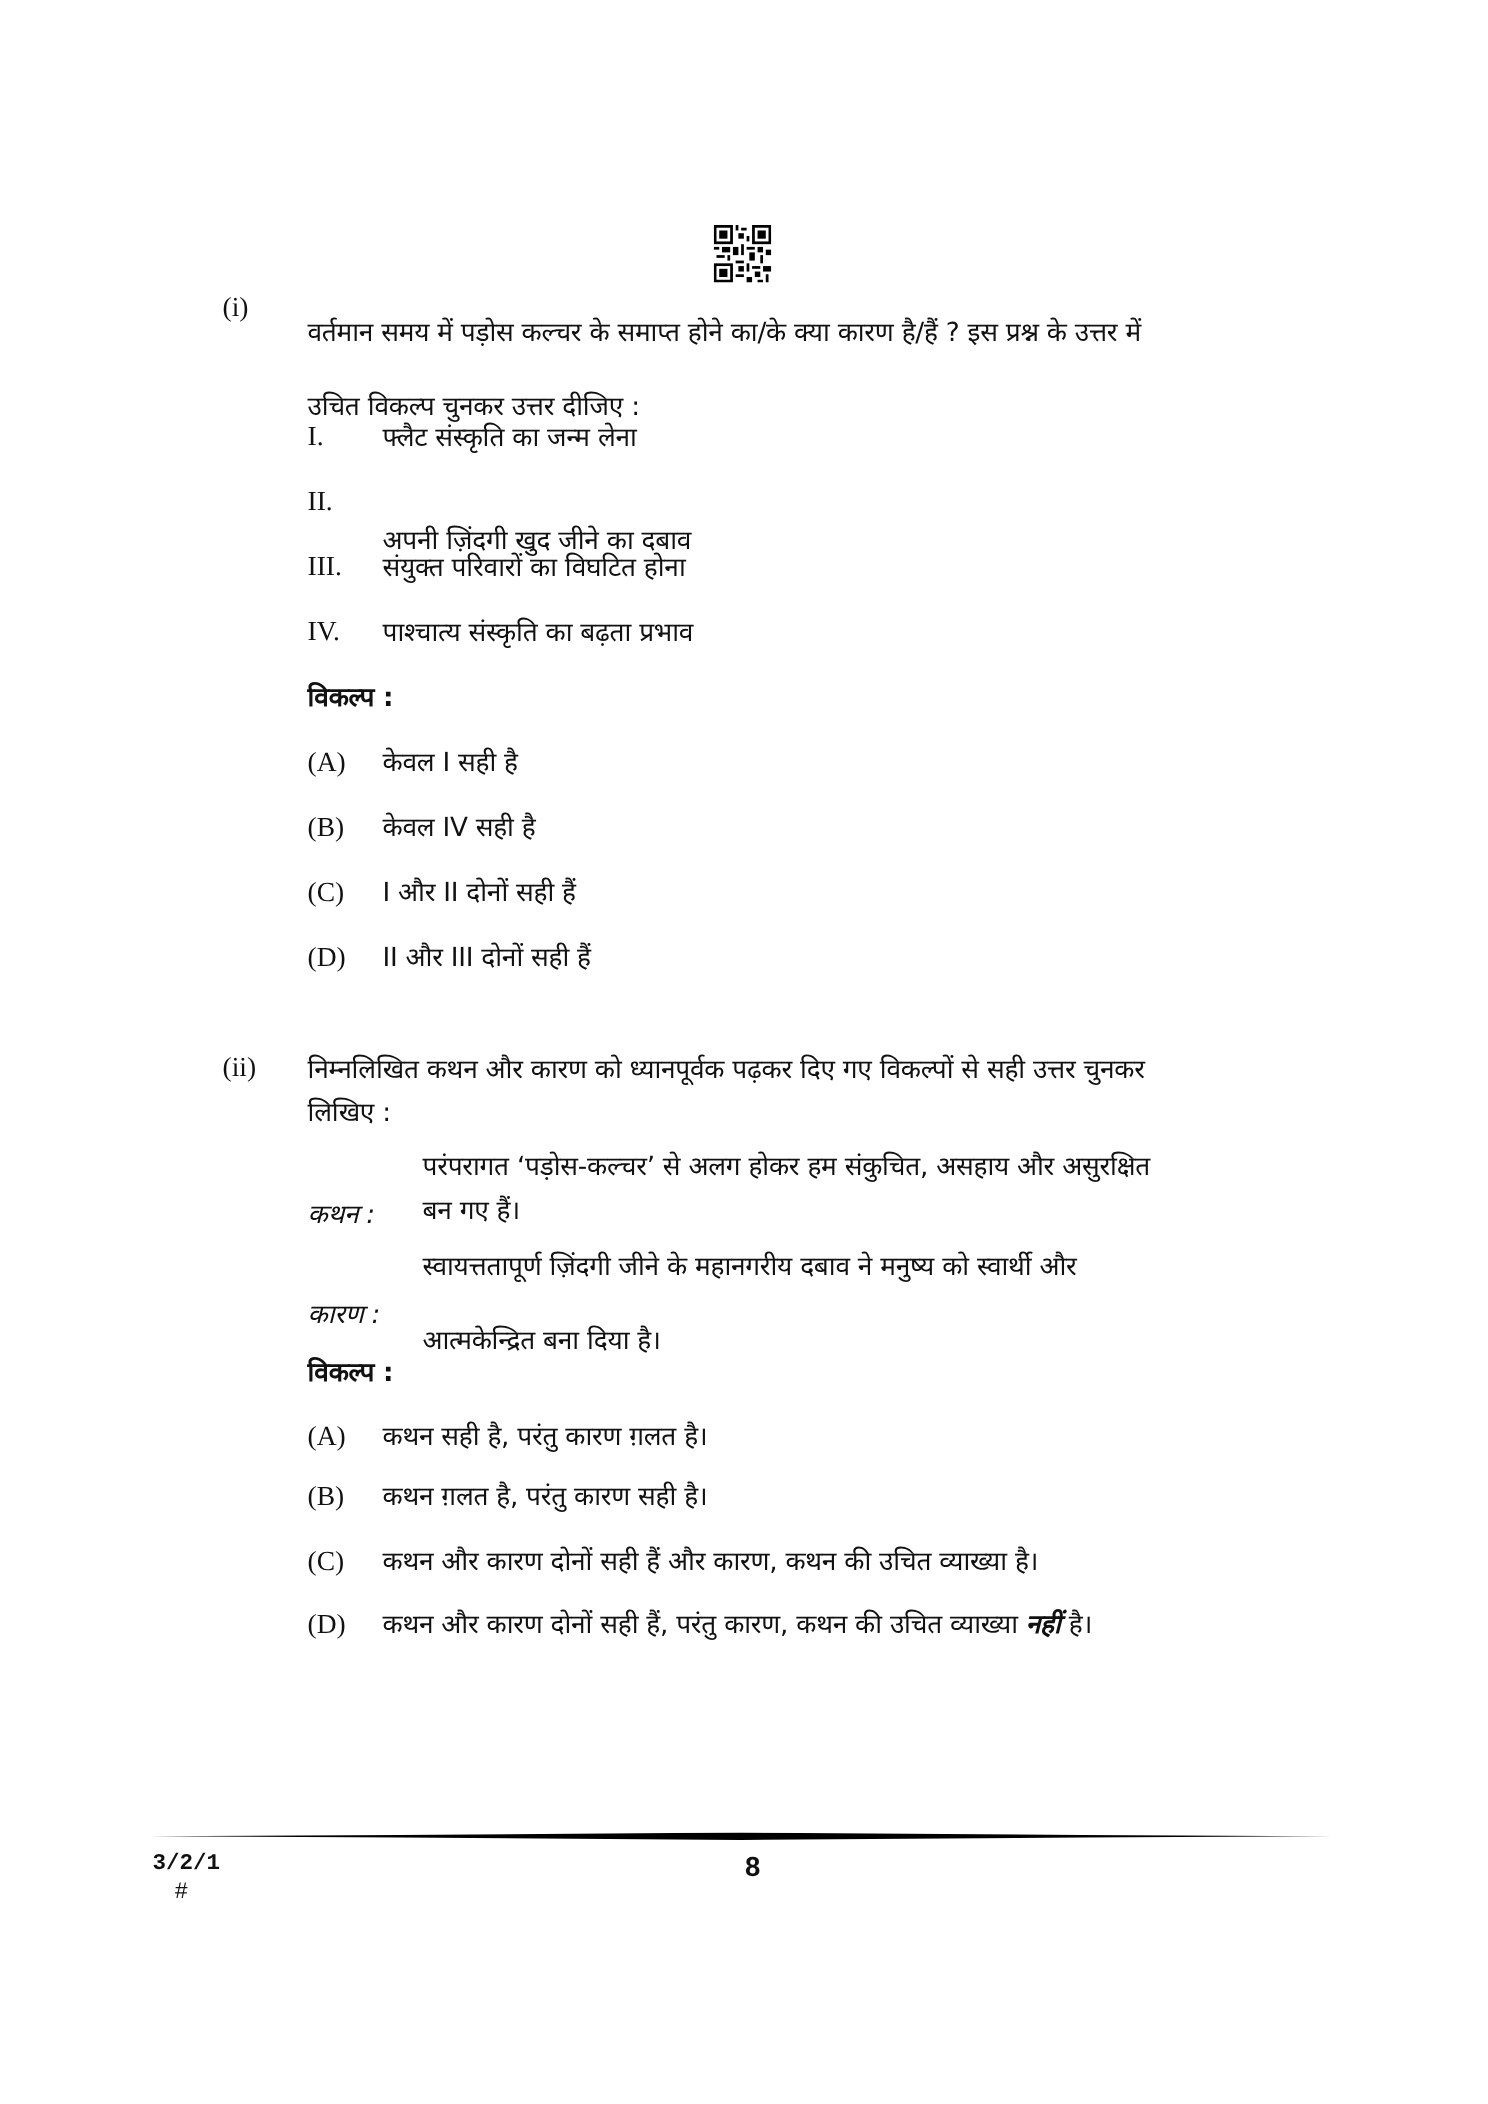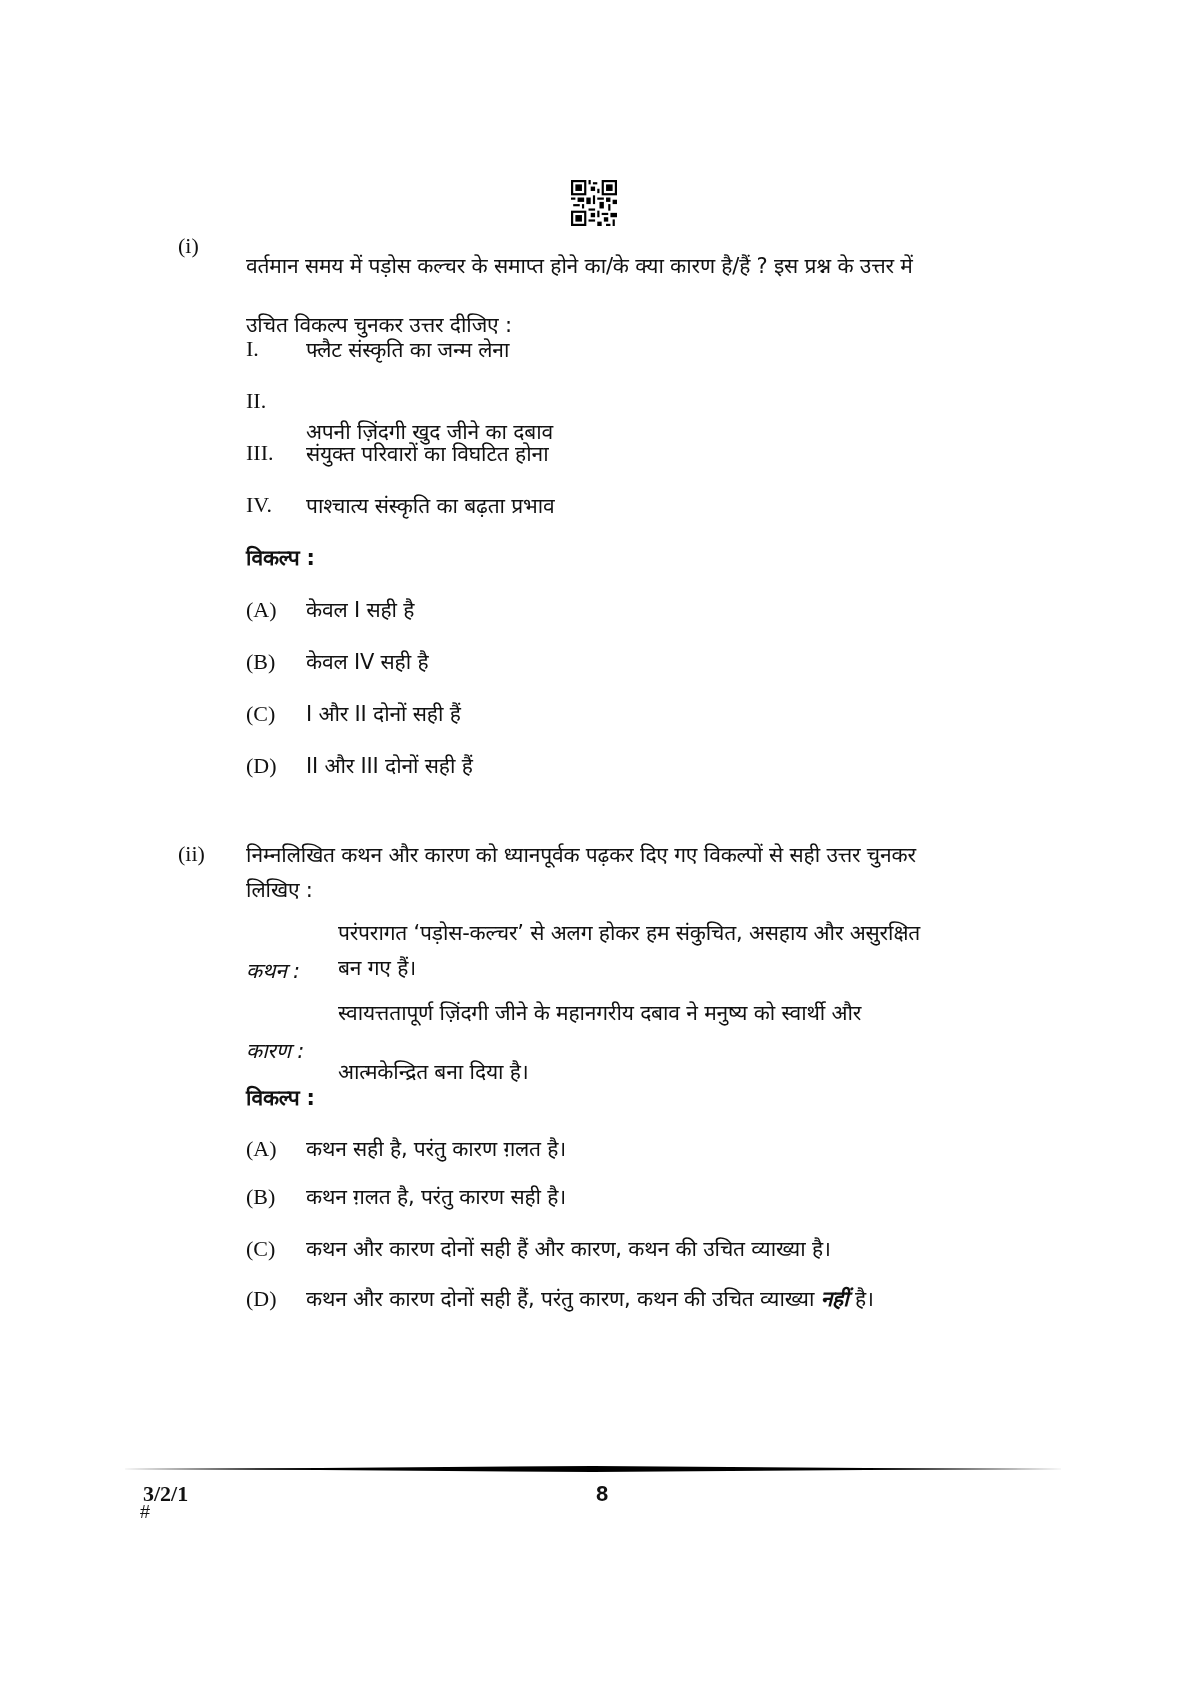--- a/index.html
+++ b/index.html
@@ -5,21 +5,21 @@
     html, body { margin: 0; padding: 0; background: #ffffff; }
     body { width: 1190px; height: 1683px; position: relative; overflow: hidden;
            font-family: "DejaVu Serif", "Liberation Serif", serif; color: #111; }
     .qr { position: absolute; left: 571px; top: 180px; width: 46px; height: 46px; }
     .abs { position: absolute; white-space: nowrap; }
     .num { font-family: "Liberation Serif", "DejaVu Serif", serif; font-size: 22px; }
     .hi { font-family: "DejaVu Sans", "Liberation Sans", sans-serif; font-size: 21px; letter-spacing: -0.2px; }
     .bold { font-weight: bold; }
     .ital { font-style: italic; margin-top: 37px; }
     .rule { position: absolute; left: 120px; top: 1466px; width: 946px; height: 6px; }
-    .footer-code { position: absolute; left: 122px; top: 1481px; font-family: Liberation Serif, serif; font-weight: bold; font-size: 22px; margin-left: 21px; }
+    .footer-code { position: absolute; left: 122px; top: 1481px; font-family: Liberation Mono, monospace; font-weight: bold; font-size: 18px; }
     .footer-hash { position: absolute; left: 140px; top: 1502px; font-family: "Liberation Sans", sans-serif; font-size: 18px; }
     .page-no { position: absolute; left: 596px; top: 1481px; font-family: "Liberation Sans", sans-serif; font-weight: bold; font-size: 22px; }
   </style>
 </head>
 <body>
 
 <svg class="qr" viewBox="0 0 21 21">
   <rect x="0" y="0" width="21" height="21" fill="#fff"></rect>
   <g fill="#000">
     <rect x="0" y="0" width="7" height="7"></rect>

